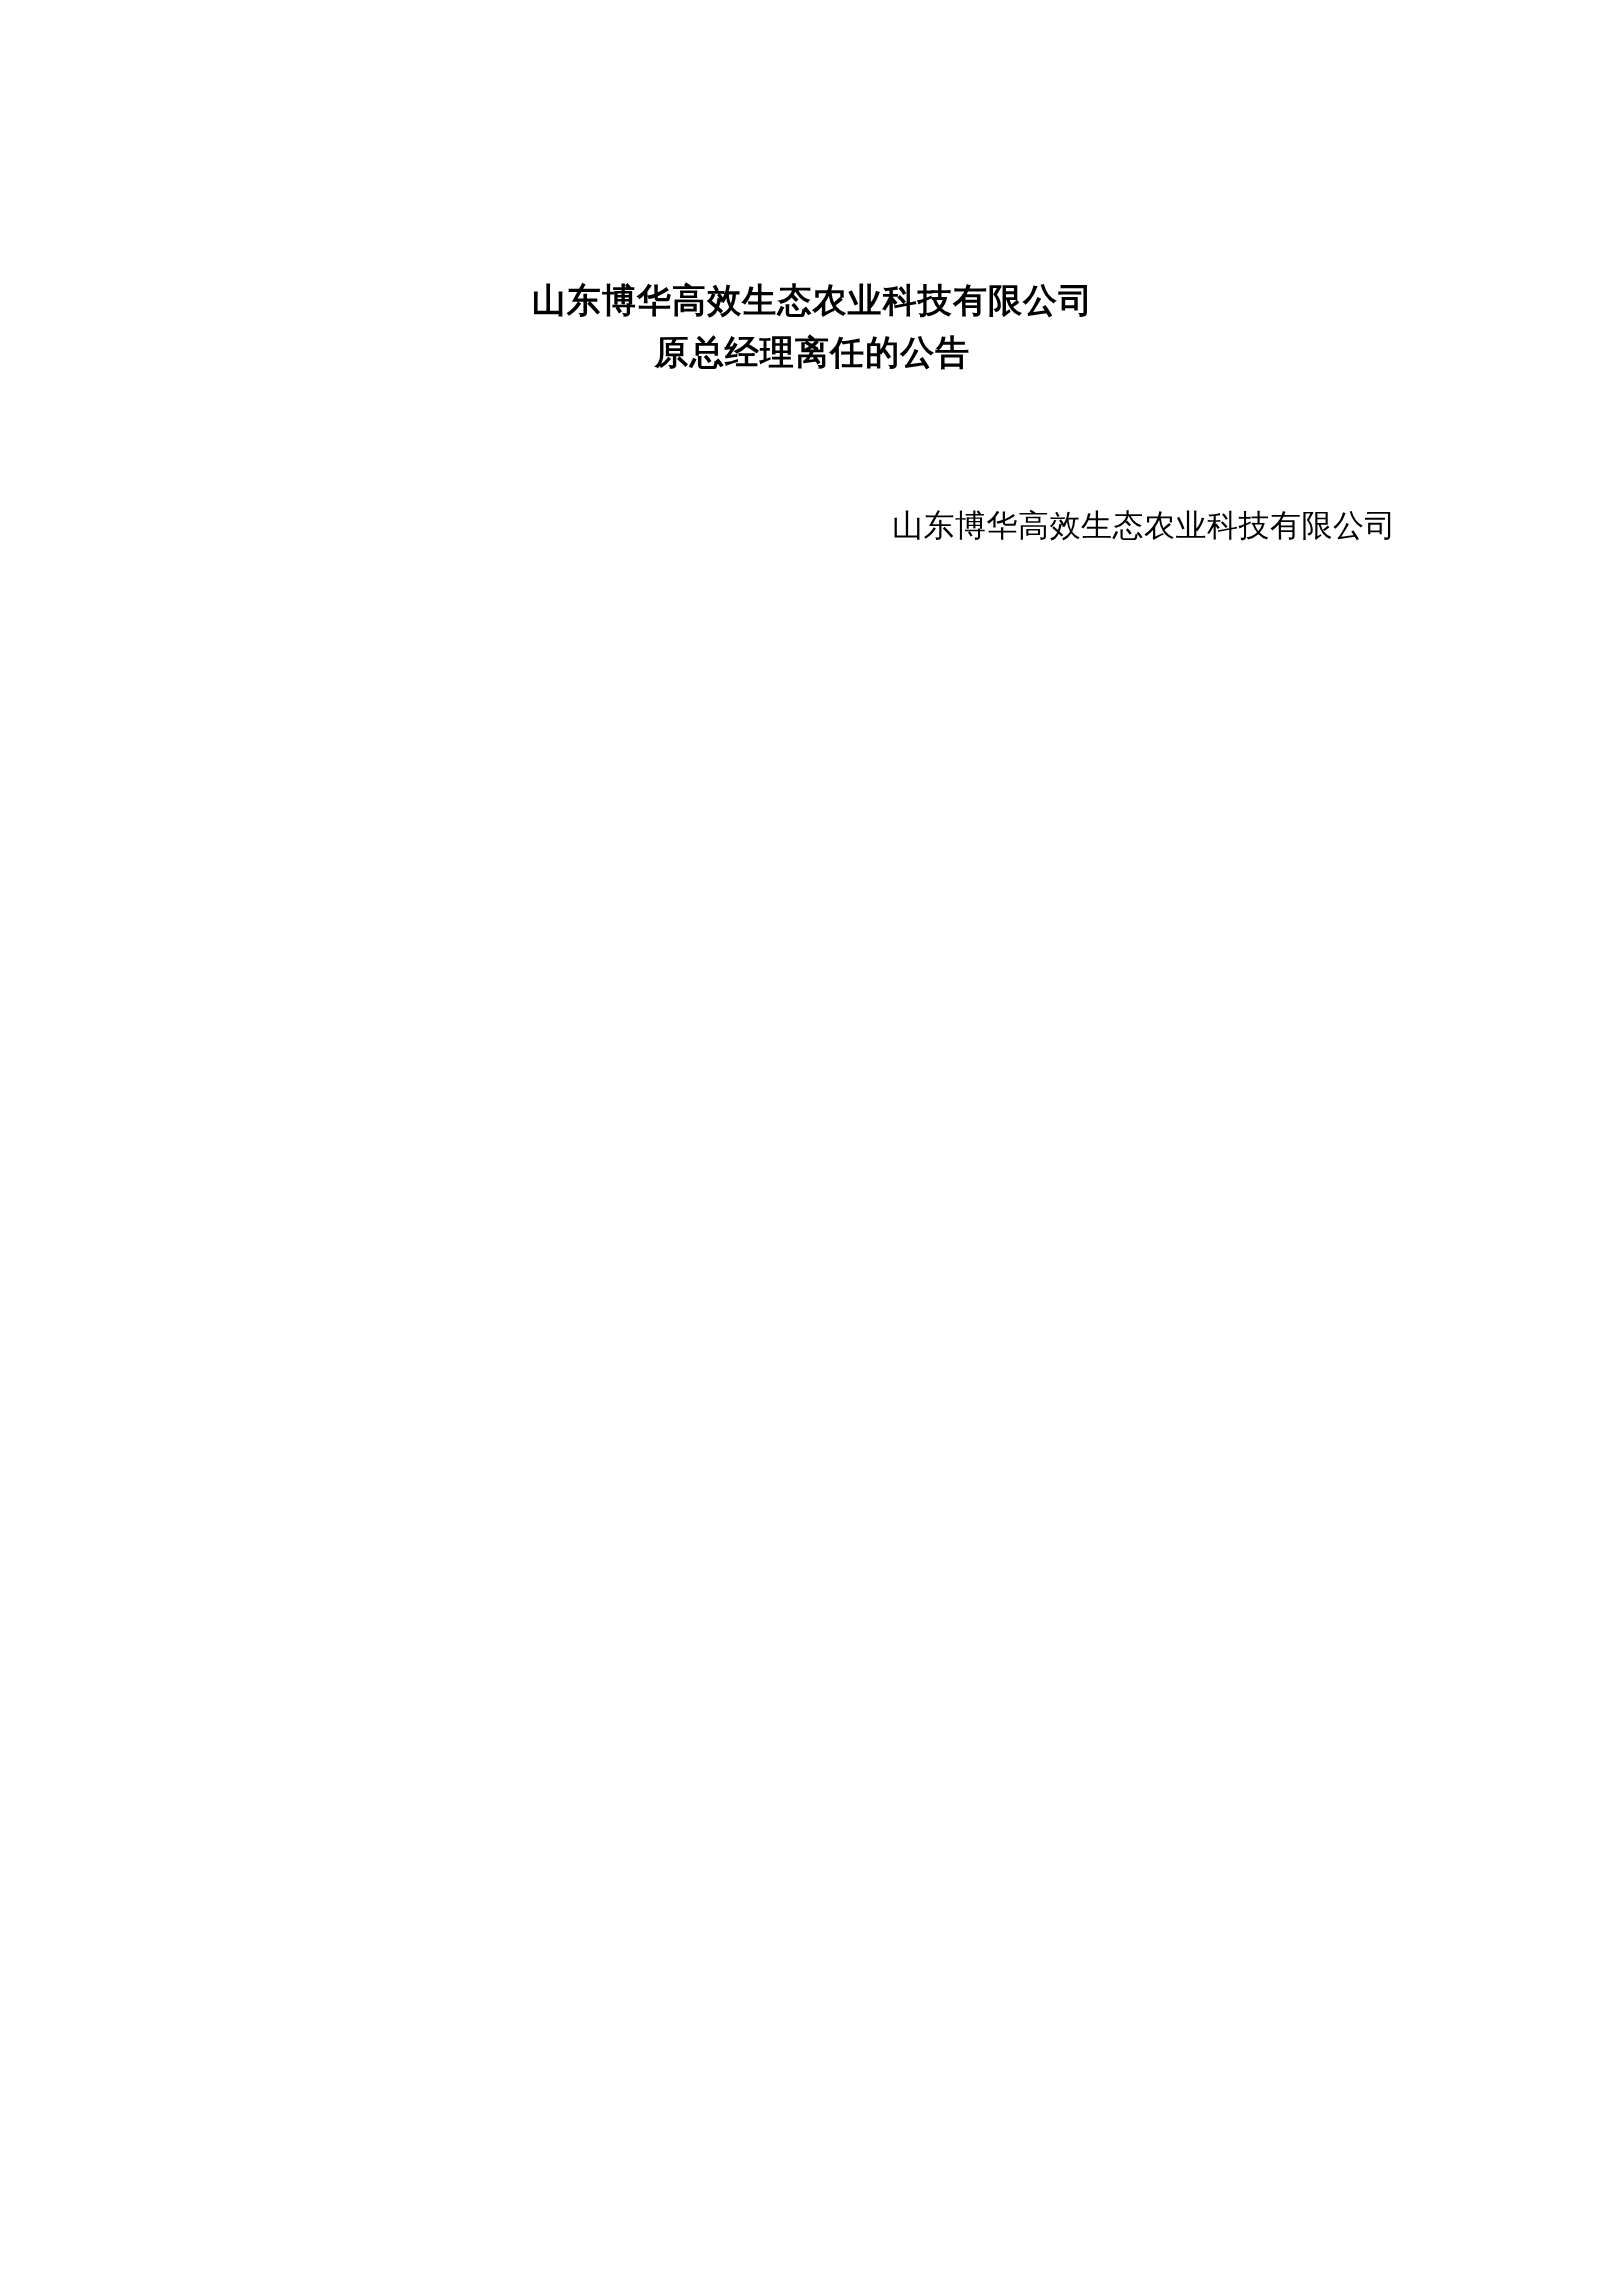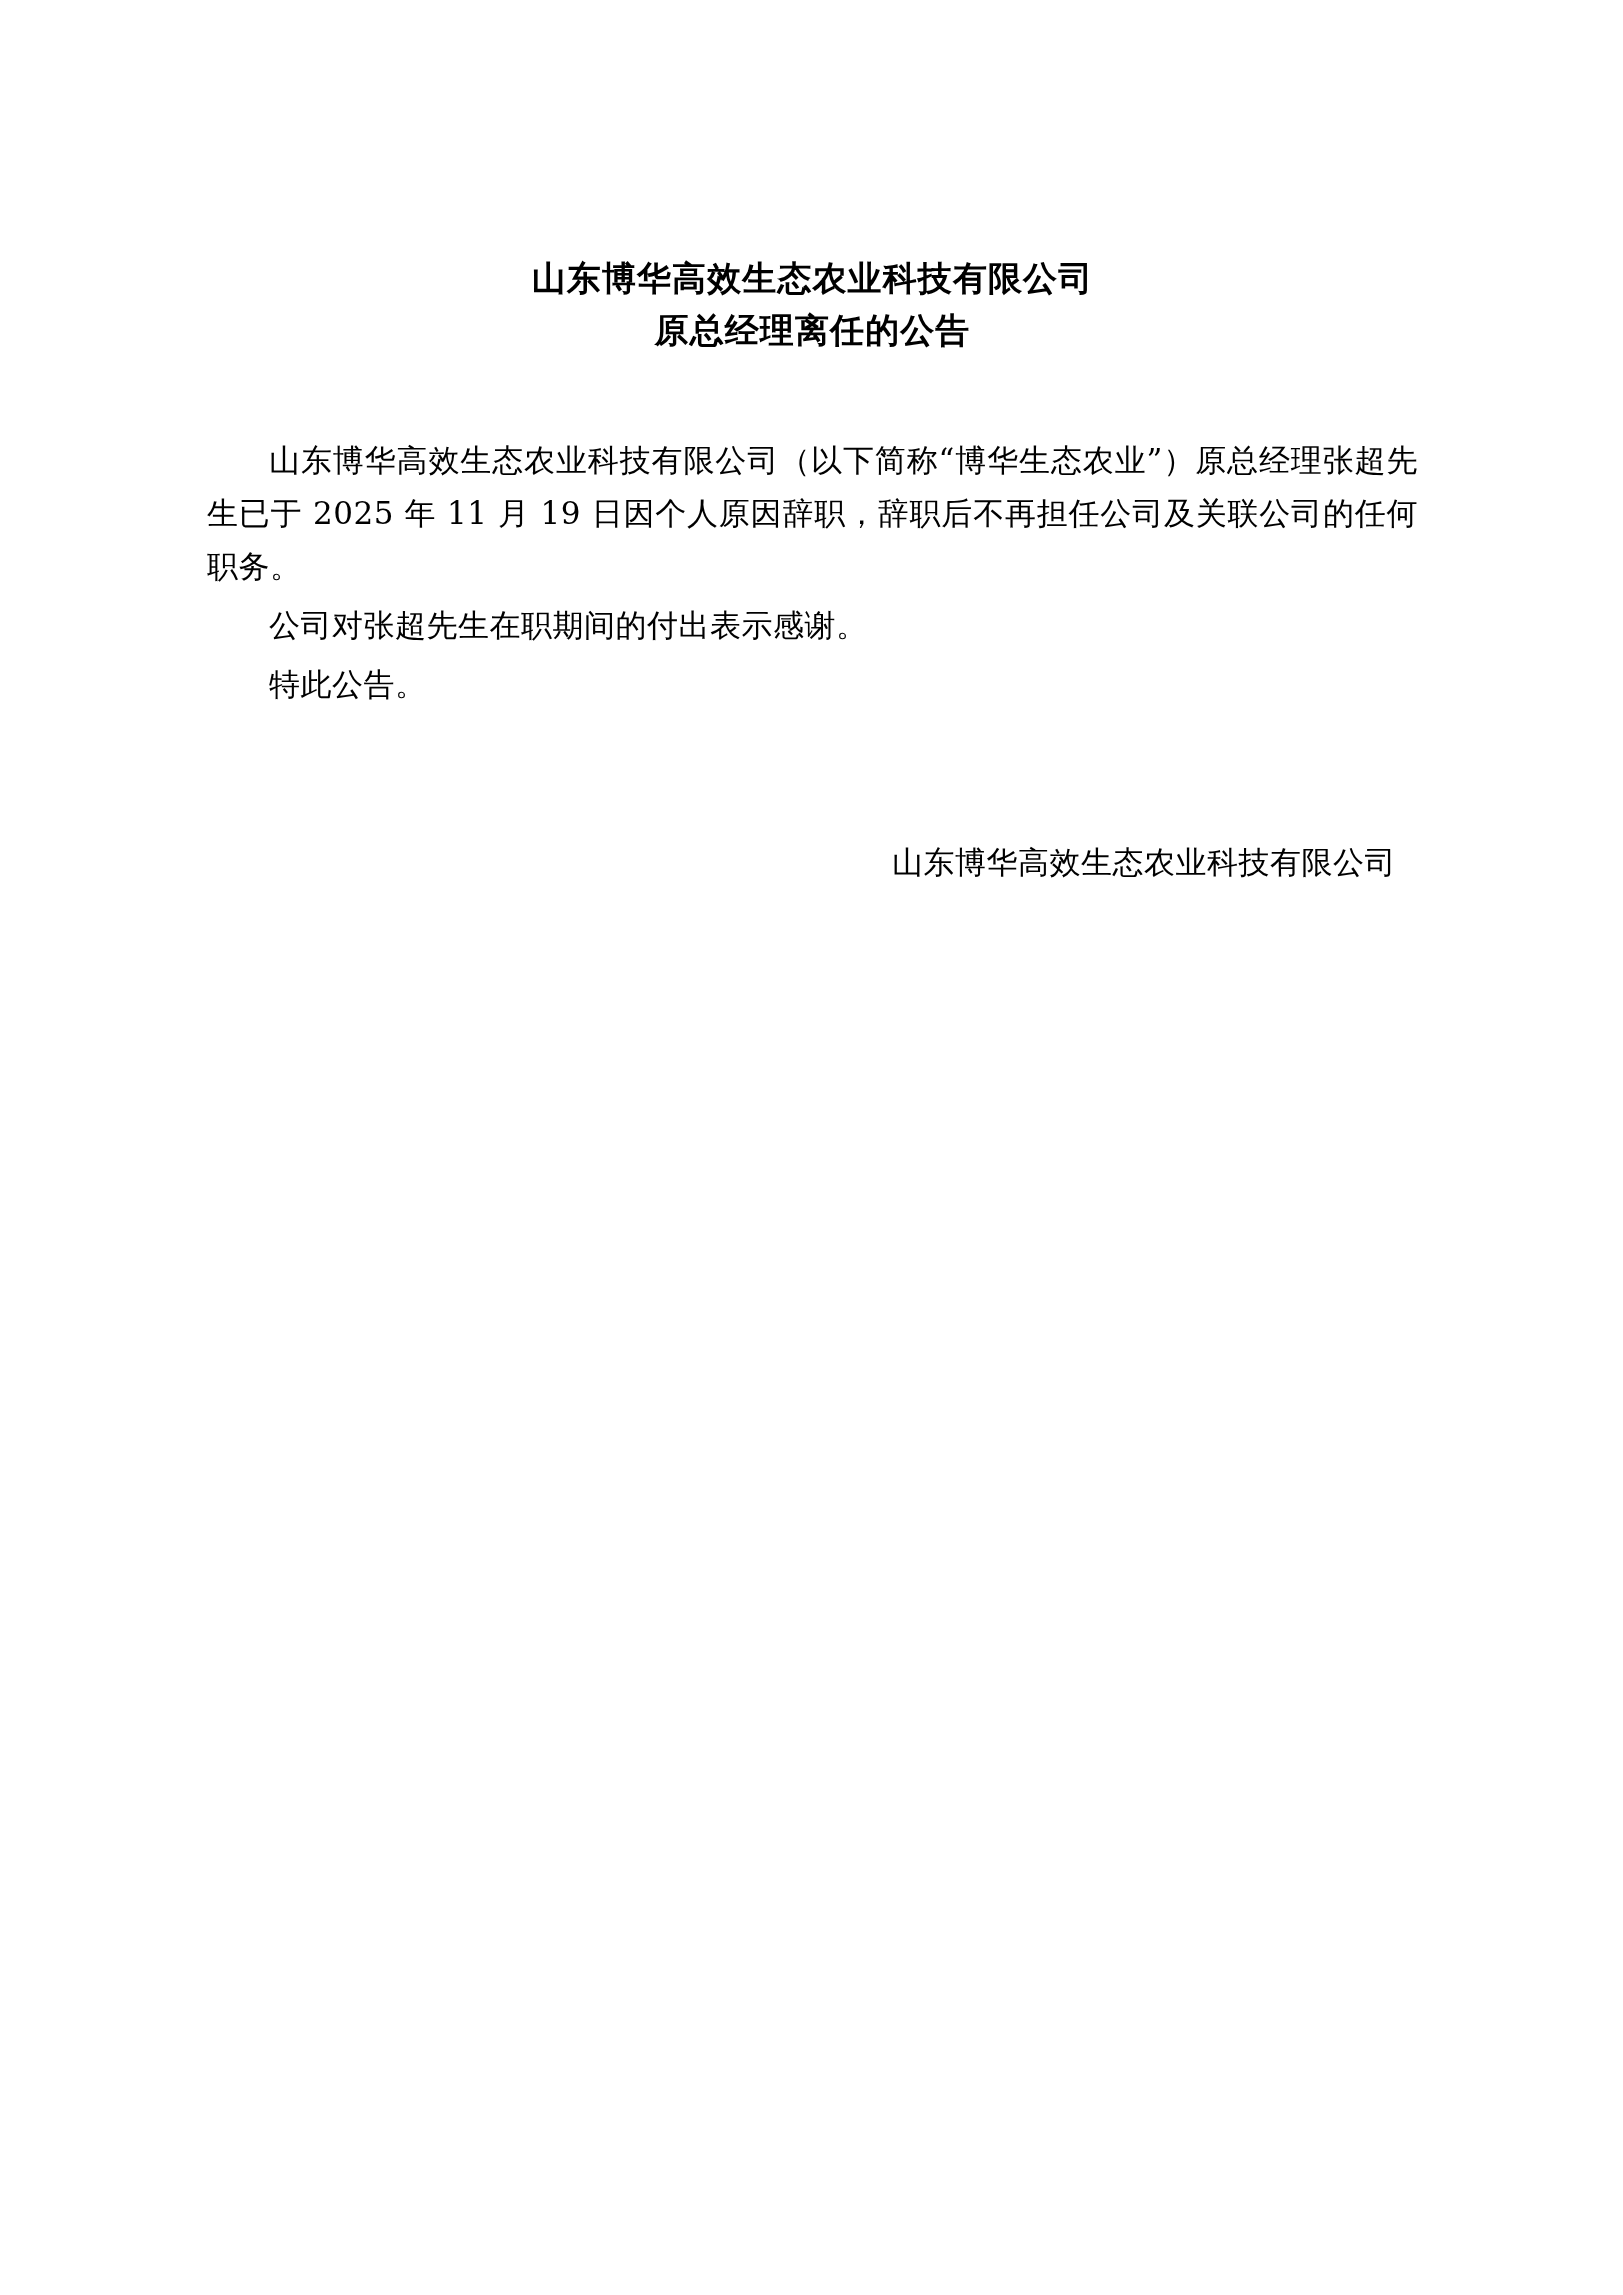--- a/index.html
+++ b/index.html
@@ -18,21 +18,21 @@
     position: relative;
     width: 1623px;
     height: 2295px;
     background: #ffffff;
     box-sizing: border-box;
     padding: 0;
   }
   .content {
     position: absolute;
     left: 207px;
-    top: 257px;
+    top: 279px;
     width: 1211px;
   }
   .doc-title {
     text-align: center;
     font-weight: bold;
     font-size: 34px;
     line-height: 1.25;
     letter-spacing: 1.1px;
   }
   .doc-title .line {
@@ -70,25 +70,20 @@
 <body>
 
 <div class="page">
   <div class="content">
 
     <div class="doc-title">
       <span class="line">山东博华高效生态农业科技有限公司</span>
       <span class="line">原总经理离任的公告</span>
     </div>
 
-    <div class="body-block">
-      <p class="para">山东博华高效生态农业科技有限公司（以下简称“博华生态农业”）原总经理张超先生已于 2025 年 11 月 19 日因个人原因辞职，辞职后不再担任公司及关联公司的任何职务。</p>
-      <p class="para">公司对张超先生在职期间的付出表示感谢。</p>
-      <p class="para">特此公告。</p>
-    </div>
 
     <div class="sig-block">
       <span class="sig-line">山东博华高效生态农业科技有限公司</span>
     </div>
 
   </div>
 </div>
 
 
 </body></html>

